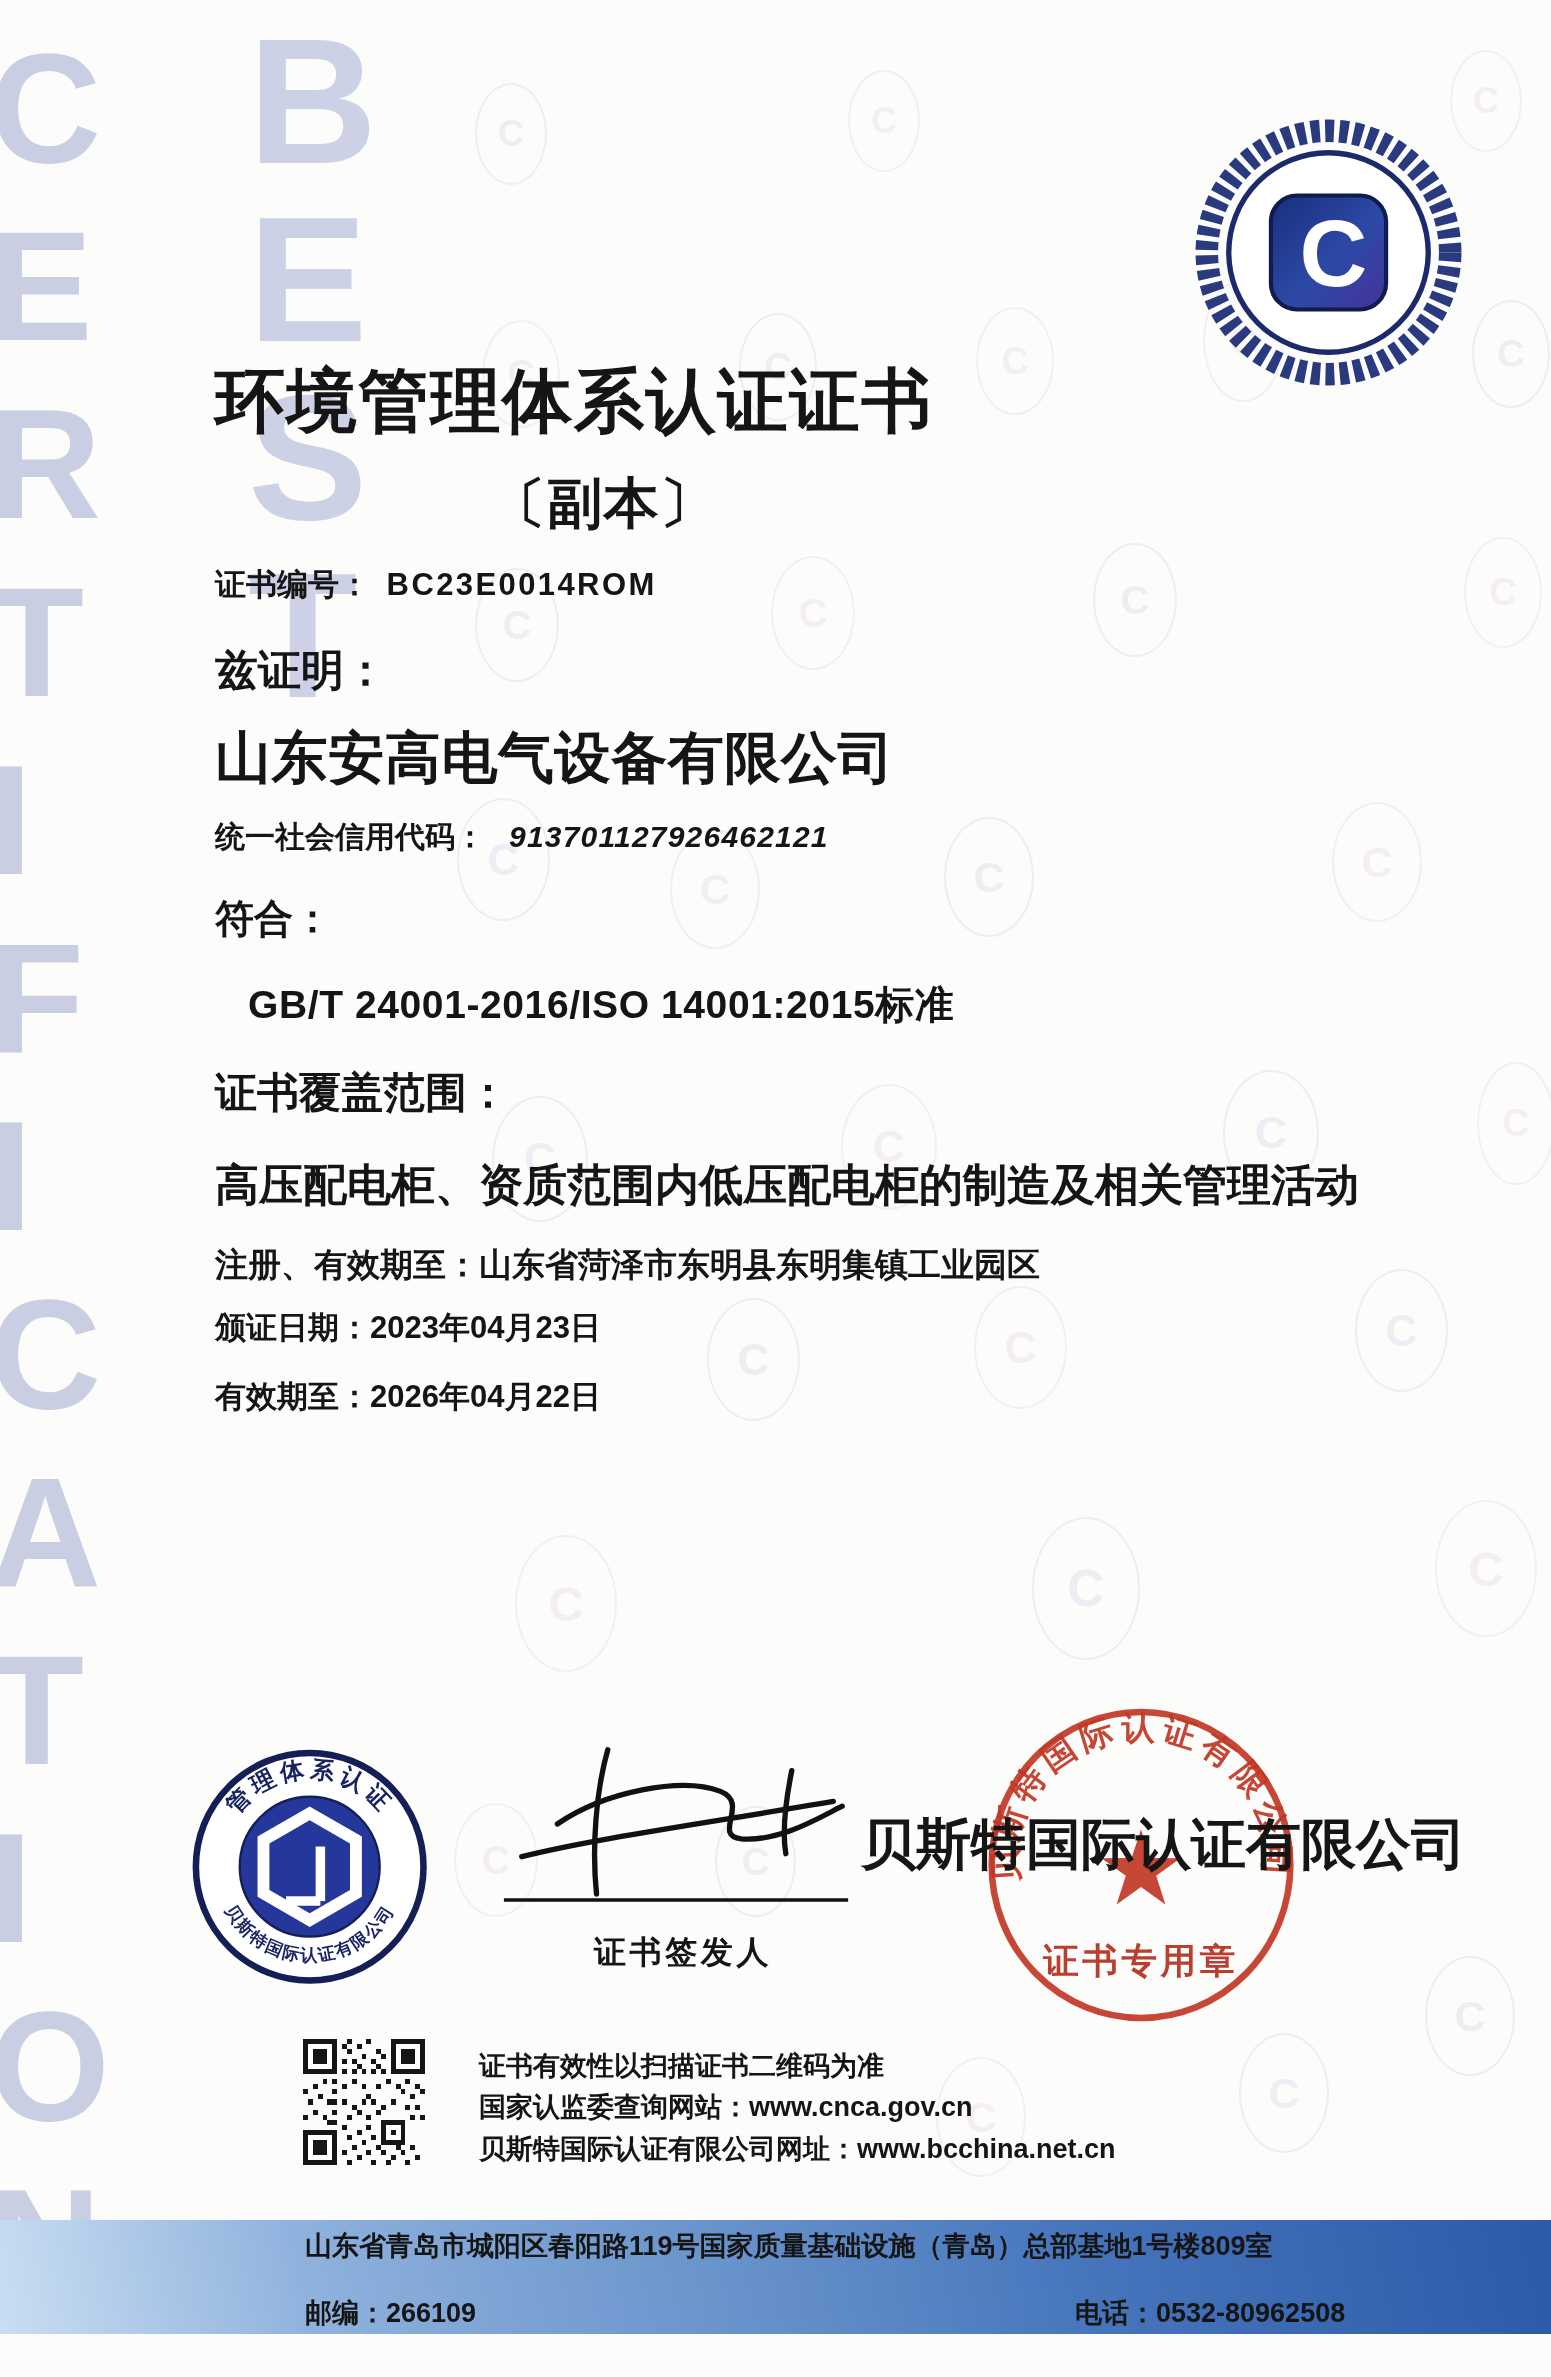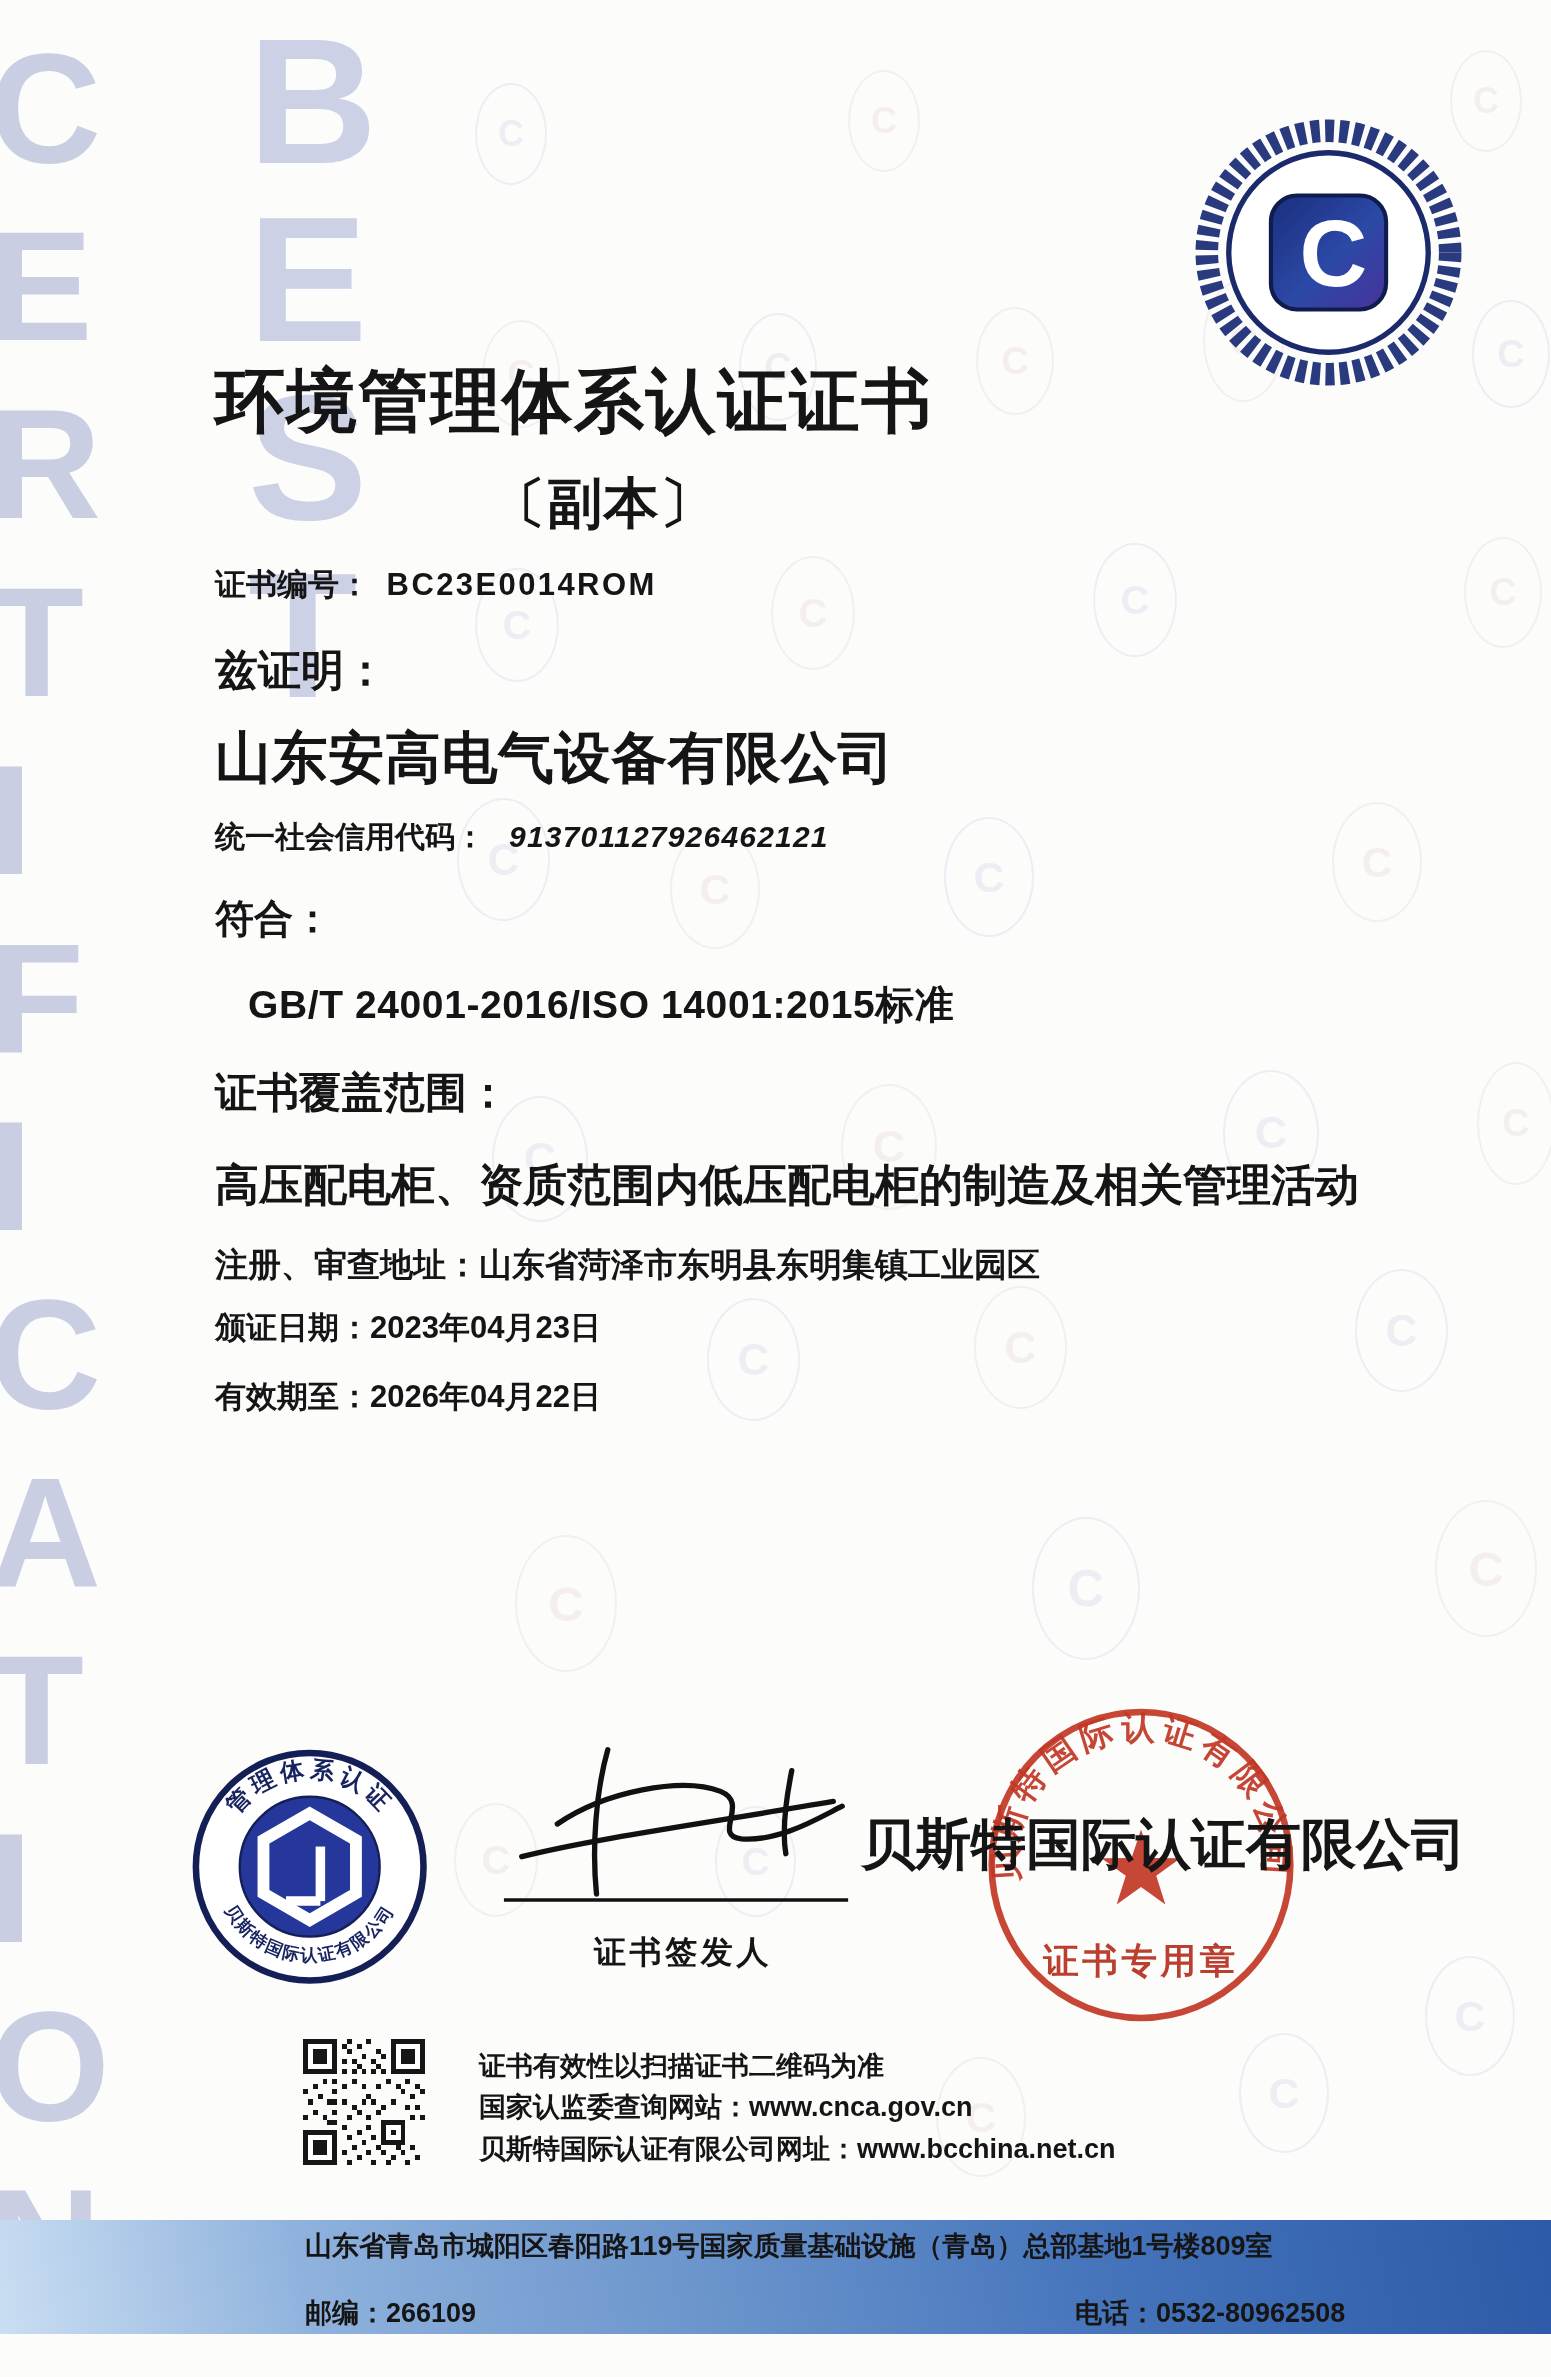--- a/index.html
+++ b/index.html
@@ -131,21 +131,21 @@
   <div id="credit" class="abs content row">
     <span>统一社会信用代码：</span><span class="val">913701127926462121</span>
   </div>
 
   <div id="fuhe" class="abs content row">符合：</div>
   <div id="standard" class="abs content row">GB/T 24001-2016/ISO 14001:2015标准</div>
   <div id="scopelabel" class="abs content row">证书覆盖范围：</div>
   <div id="scope" class="abs content row">高压配电柜、资质范围内低压配电柜的制造及相关管理活动</div>
 
   <div id="address" class="abs content row">
-    <span>注册、审查地址：</span><span>山东省菏泽市东明县东明集镇工业园区</span>
+    <span>注册、有效期至：</span><span>山东省菏泽市东明县东明集镇工业园区</span>
   </div>
   <div id="issue" class="abs content row">
     <span>颁证日期：</span><span>2023年04月23日</span>
   </div>
   <div id="valid" class="abs content row">
     <span>有效期至：</span><span>2026年04月22日</span>
   </div>
 
   <svg class="abs content" style="left:187px;top:1738px;" width="246" height="258" viewBox="-207 -217 415 435">
     <circle r="192" fill="#ffffff" stroke="#141f56" stroke-width="11"></circle>

